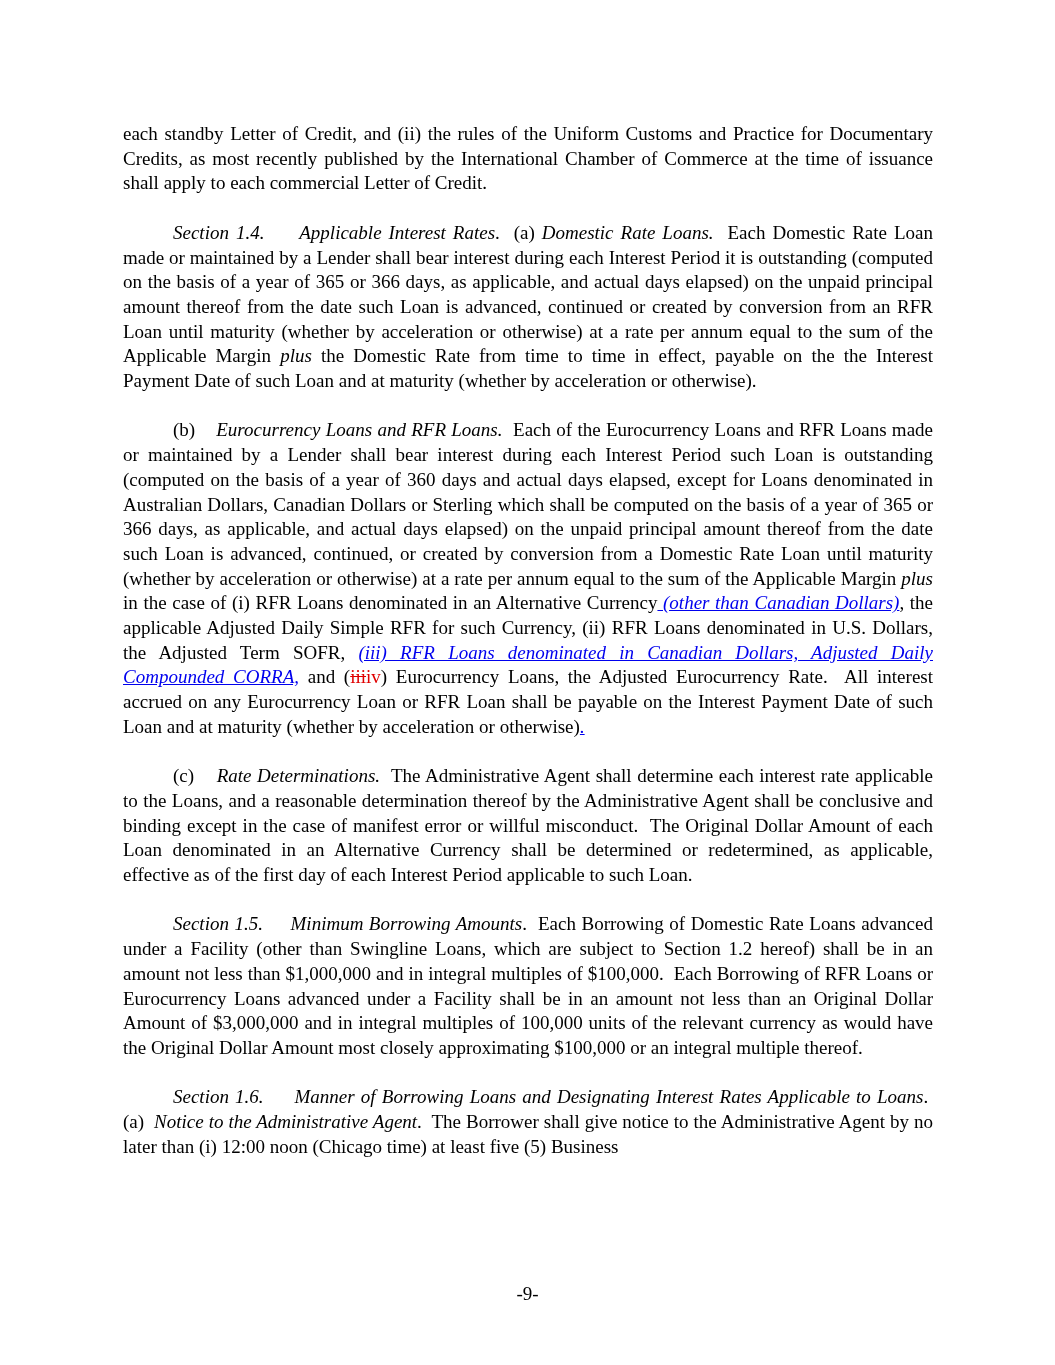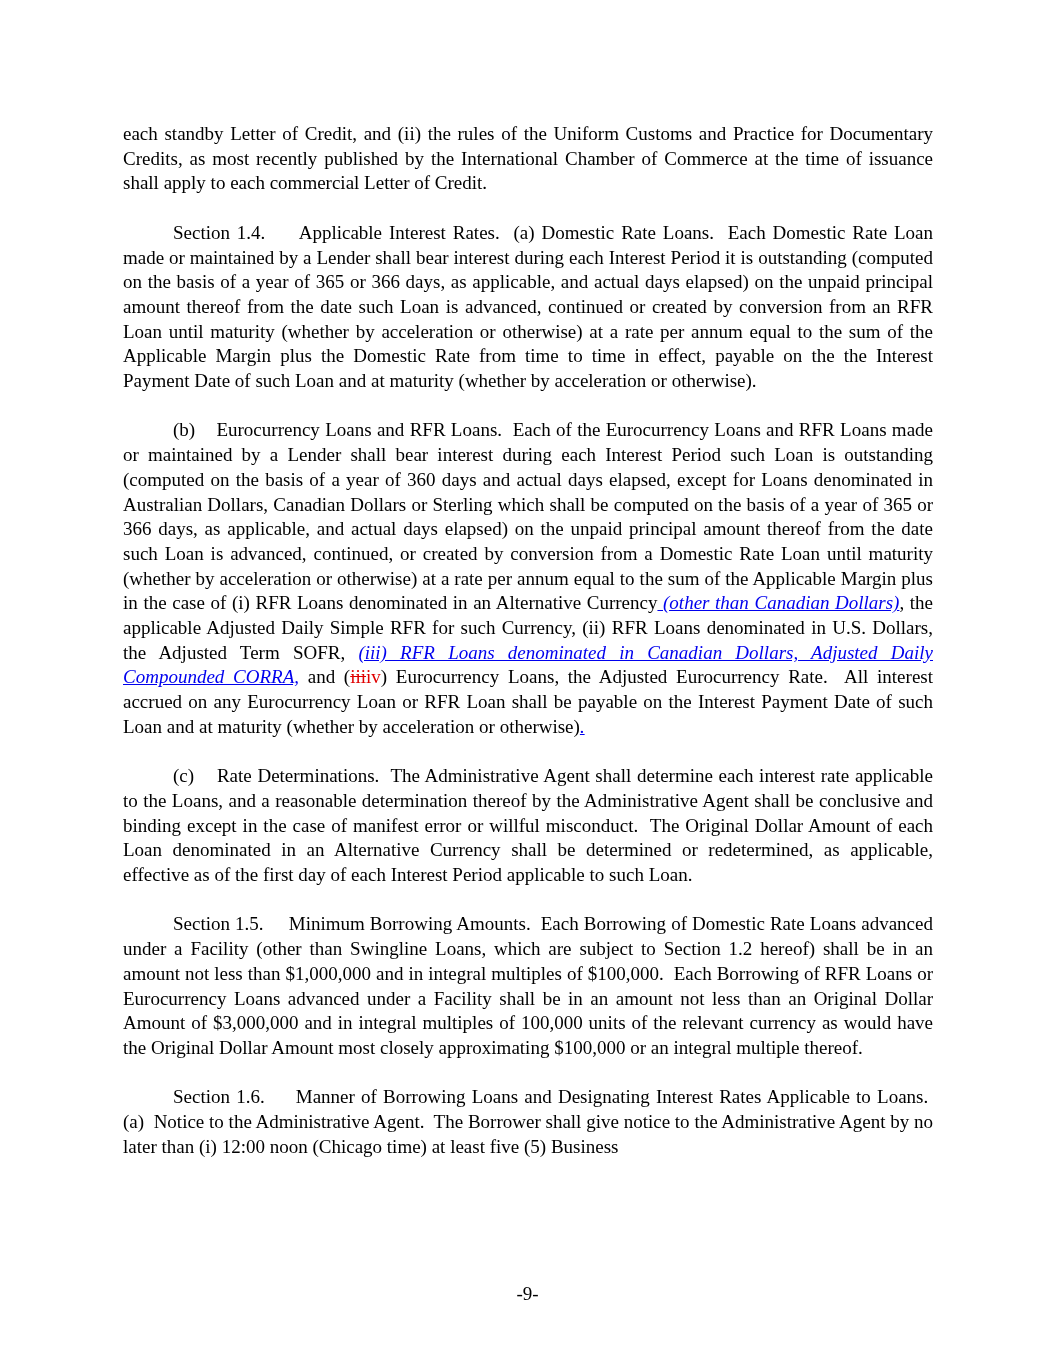--- a/index.html
+++ b/index.html
@@ -20,21 +20,21 @@
     top: 122px;
     left: 123px;
     width: 810px;
   }
   .para {
     text-align: justify;
     margin-bottom: 24.7px;
   }
   .para.indent { text-indent: 50px; }
   .run { }
-  .run-i { }
+  .run-i { font-style: italic; }
   .run-ins {
     color: var(--color-ins, #0000ee);
     text-decoration: underline;
     font-style: italic;
   }
   .run-del {
     color: var(--color-del, #e00000);
     text-decoration: line-through;
   }
   .run-insred {

